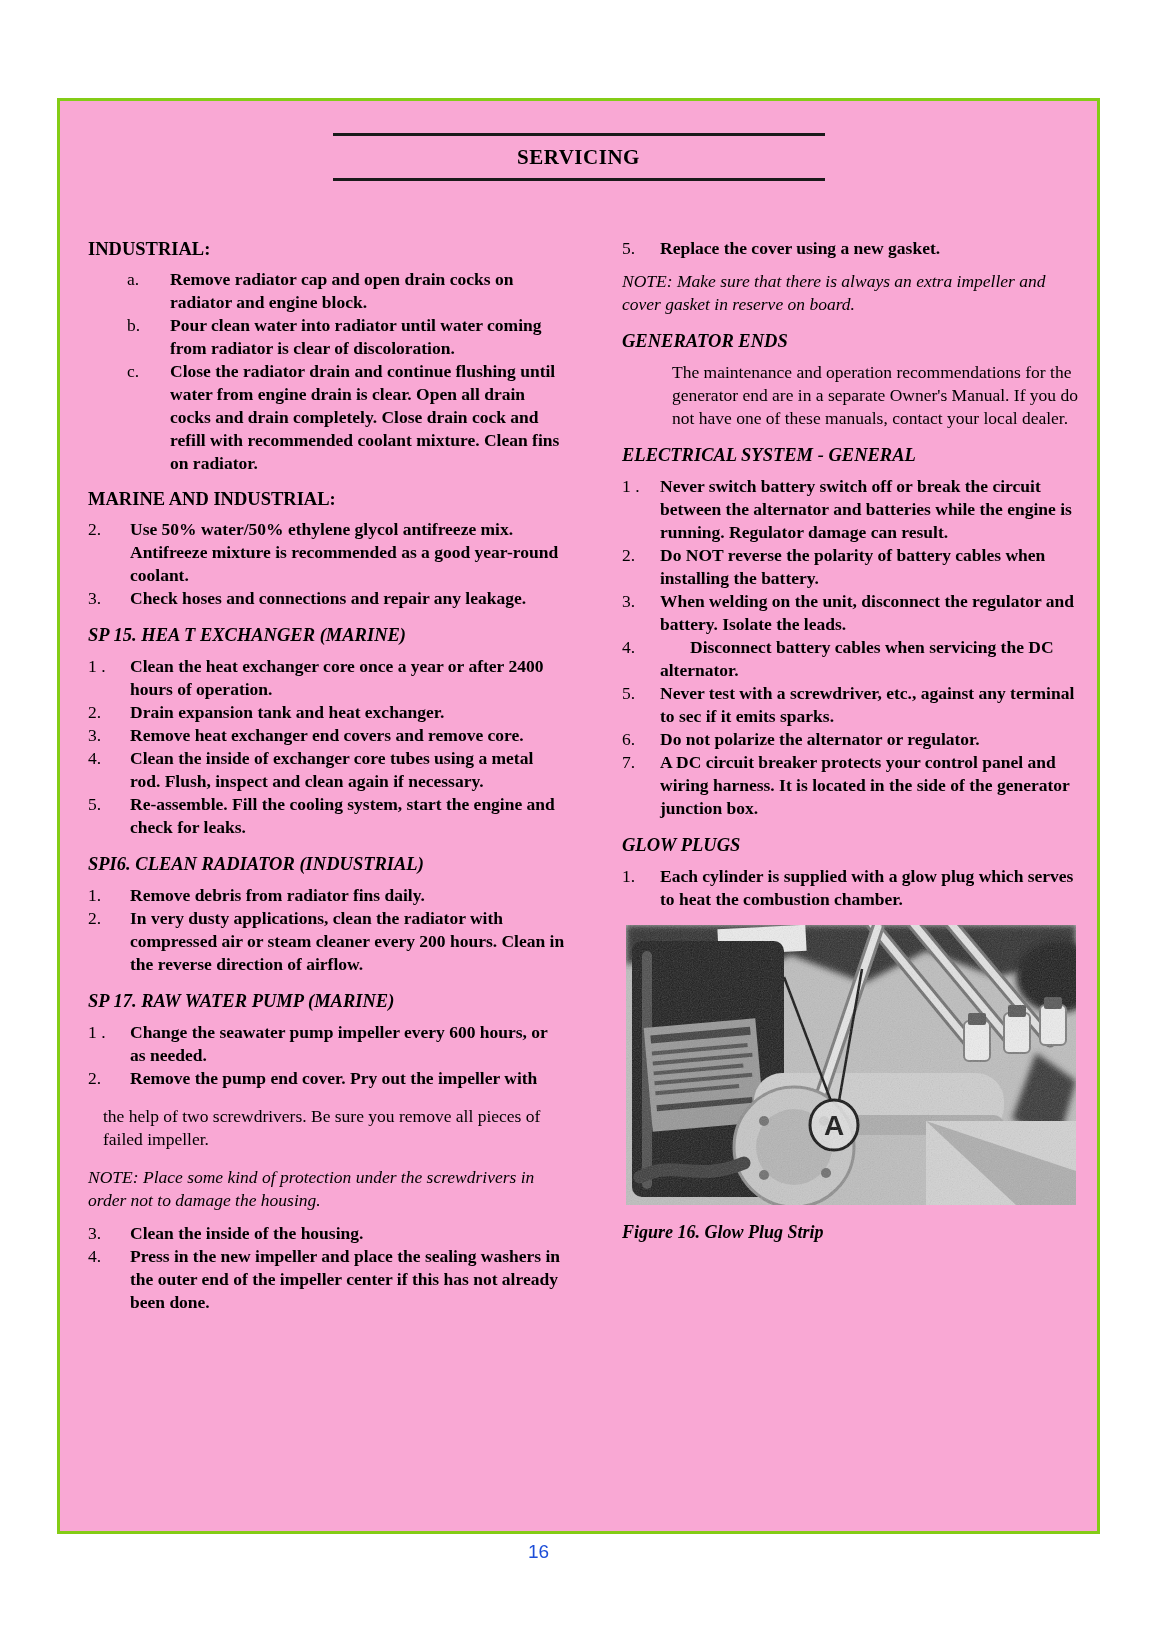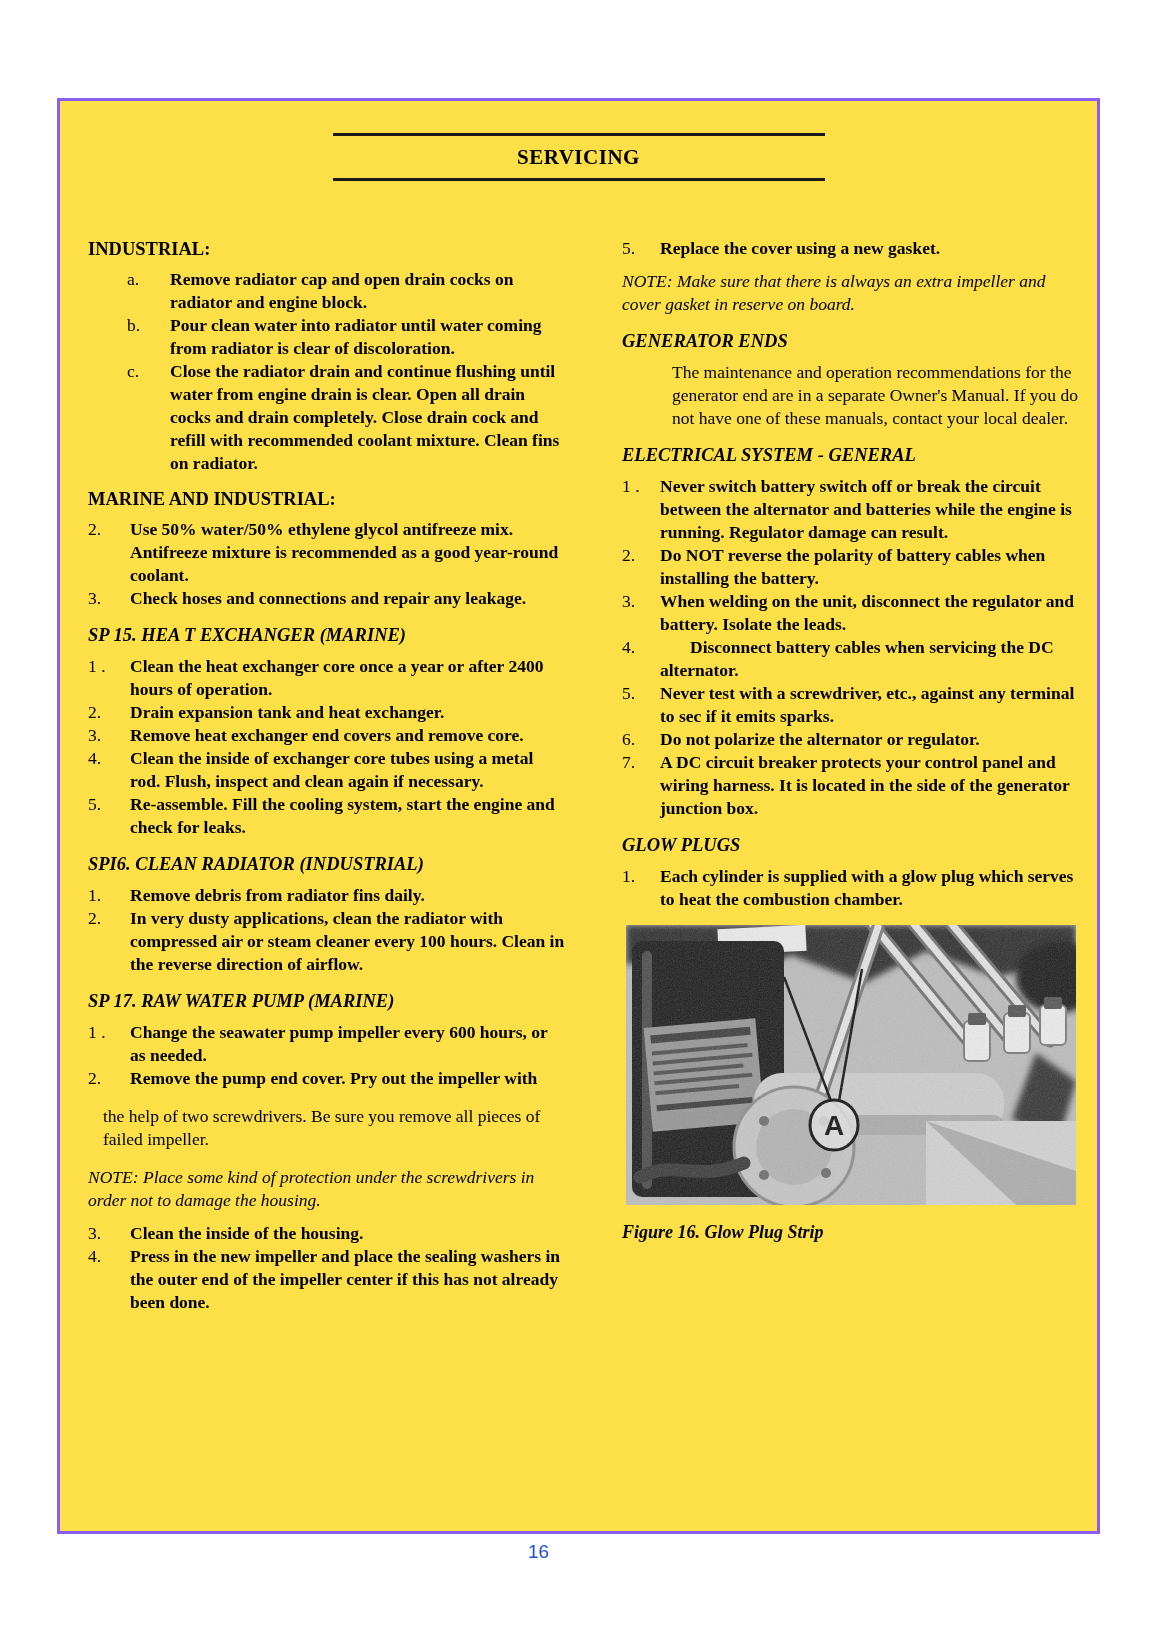--- a/index.html
+++ b/index.html
@@ -13,23 +13,23 @@
     position: relative;
     font-family: "Liberation Serif", serif;
     color: #000;
   }
   .sheet {
     position: absolute;
     left: 57px;
     top: 98px;
     width: 1043px;
     height: 1436px;
-    border: 3px solid #8b5cf6;
+    border: 3px solid #84cc16;
     box-sizing: border-box;
-    background: #fde047;
+    background: #f9a8d4;
     overflow: hidden;
   }
   .titlebox {
     width: 492px;
     margin: 32px auto 0 auto;
     border-top: 3px solid #1a1a1a;
     border-bottom: 3px solid #1a1a1a;
     text-align: center;
     padding: 9px 0 8px 0;
   }
@@ -170,21 +170,21 @@
       </div>
 
       <h2 class="h-italic">SPI6. CLEAN RADIATOR (INDUSTRIAL)</h2>
 
       <div class="li">
         <span class="lbl">1.</span>
         <span class="txt">Remove debris from radiator fins daily.</span>
       </div>
       <div class="li">
         <span class="lbl">2.</span>
-        <span class="txt">In very dusty applications, clean the radiator with compressed air or steam cleaner every 100 hours. Clean in the reverse direction of airflow.</span>
+        <span class="txt">In very dusty applications, clean the radiator with compressed air or steam cleaner every 200 hours. Clean in the reverse direction of airflow.</span>
       </div>
 
       <h2 class="h-italic">SP 17. RAW WATER PUMP (MARINE)</h2>
 
       <div class="li">
         <span class="lbl">1 .</span>
         <span class="txt">Change the seawater pump impeller every 600 hours, or as needed.</span>
       </div>
       <div class="li">
         <span class="lbl">2.</span>

